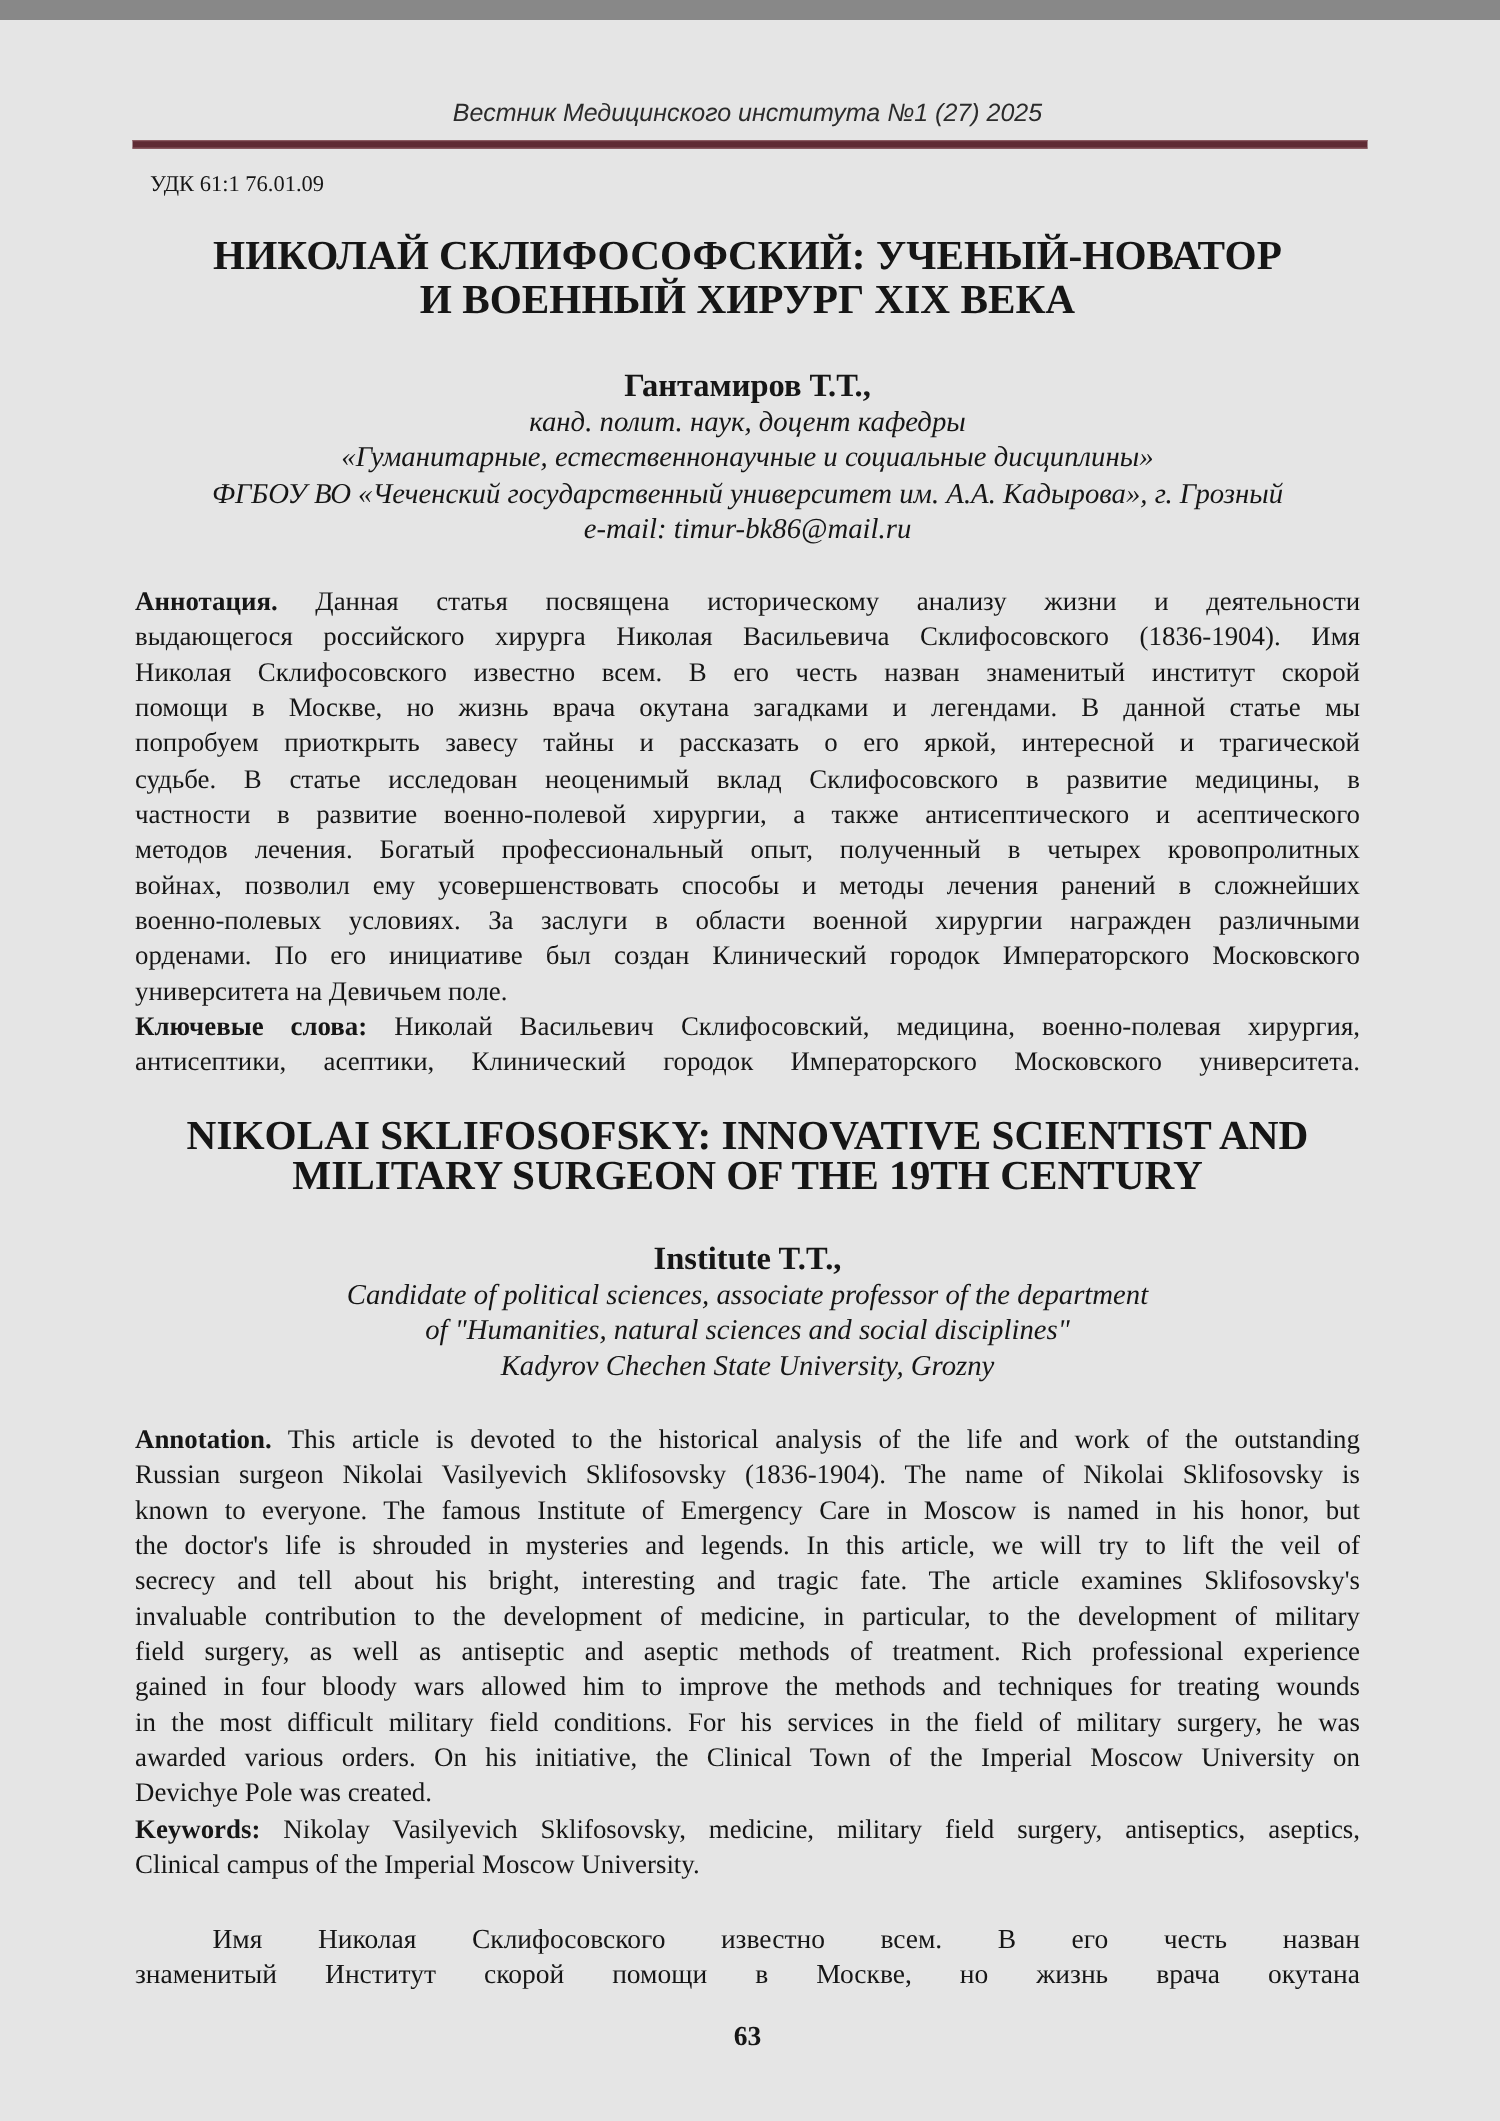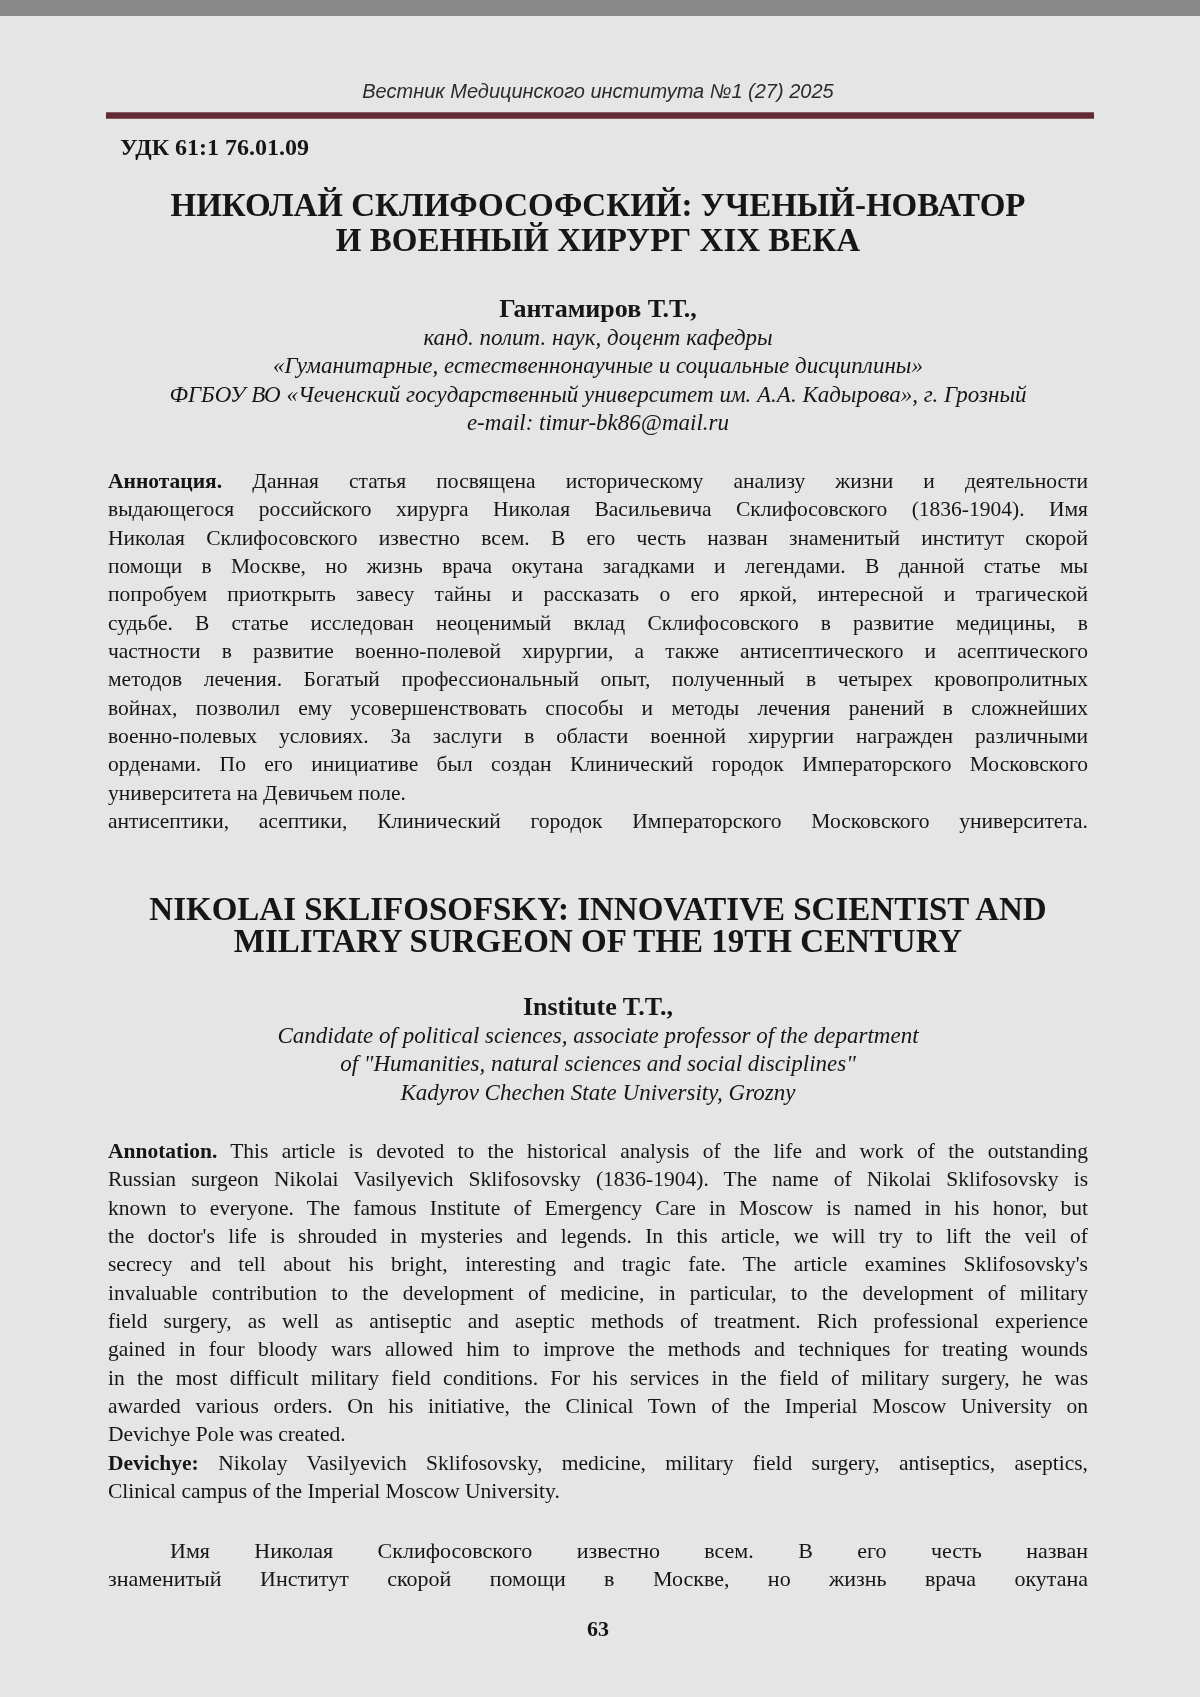--- a/index.html
+++ b/index.html
@@ -5,21 +5,21 @@
   html,body{margin:0;padding:0;background:#888;}
   #page{position:relative;width:1200px;height:1697px;background:#e5e5e5;
         font-family:"Liberation Serif","DejaVu Serif",serif;color:#161616;
         margin:16px auto;overflow:hidden;}
   .abs{position:absolute;left:108px;width:980px;}
   .center{text-align:center;}
   .journal-header{top:62px;font-family:"Liberation Sans","DejaVu Sans",sans-serif;
         font-style:italic;font-size:20px;line-height:26px;color:#2b2b2b;}
   .rule{top:96px;left:106px;width:988px;height:5px;background:#5f2b34;position:absolute;
         border-top:1px solid #8a5a60;border-bottom:1px solid #8a5a60;}
-  .udk-row{top:116px;font-weight:bold;font-size:24px;line-height:30px;display:flex;
+  .udk-row{top:116px;font-weight:normal;font-size:18px;line-height:30px;display:flex;
         padding-left:12px;box-sizing:border-box;justify-content:space-between;}
   .udk-row .doi{margin-left:70px;}
   .title{font-weight:bold;font-size:33px;}
   .title-ru{top:172px;line-height:35px;}
   .title-en{top:877px;line-height:32px;}
   .authors-ru{top:278px;}
   .authors-en{top:976px;}
   .author-name{font-weight:bold;font-size:26px;line-height:30px;}
   .affil{font-style:italic;font-size:23px;line-height:28.4px;}
   .para{font-size:21.5px;line-height:28.35px;}
@@ -66,20 +66,22 @@
     <div class="jl">Николая Склифосовского известно всем. В его честь назван знаменитый институт скорой</div>
     <div class="jl">помощи в Москве, но жизнь врача окутана загадками и легендами. В данной статье мы</div>
     <div class="jl">попробуем приоткрыть завесу тайны и рассказать о его яркой, интересной и трагической</div>
     <div class="jl">судьбе. В статье исследован неоценимый вклад Склифосовского в развитие медицины, в</div>
     <div class="jl">частности в развитие военно-полевой хирургии, а также антисептического и асептического</div>
     <div class="jl">методов лечения. Богатый профессиональный опыт, полученный в четырех кровопролитных</div>
     <div class="jl">войнах, позволил ему усовершенствовать способы и методы лечения ранений в сложнейших</div>
     <div class="jl">военно-полевых условиях. За заслуги в области военной хирургии награжден различными</div>
     <div class="jl">орденами. По его инициативе был создан Клинический городок Императорского Московского</div>
     <div class="jl last">университета на Девичьем поле.</div>
+    <div class="jl"><b class="lead">Ключевые слова:</b>
+      <span>Николай Васильевич Склифосовский, медицина, военно-полевая хирургия,</span></div>
     <div class="jl">антисептики, асептики, Клинический городок Императорского Московского университета.</div>
   </div>
 
   <div class="abs title title-en center">
     <div>NIKOLAI SKLIFOSOFSKY: INNOVATIVE SCIENTIST AND</div>
     <div>MILITARY SURGEON OF THE 19TH CENTURY</div>
   </div>
 
   <div class="abs authors-en center">
     <div class="author-name">Institute T.T.,</div>
@@ -94,21 +96,21 @@
     <div class="jl">Russian surgeon Nikolai Vasilyevich Sklifosovsky (1836-1904). The name of Nikolai Sklifosovsky is</div>
     <div class="jl">known to everyone. The famous Institute of Emergency Care in Moscow is named in his honor, but</div>
     <div class="jl">the doctor's life is shrouded in mysteries and legends. In this article, we will try to lift the veil of</div>
     <div class="jl">secrecy and tell about his bright, interesting and tragic fate. The article examines Sklifosovsky's</div>
     <div class="jl">invaluable contribution to the development of medicine, in particular, to the development of military</div>
     <div class="jl">field surgery, as well as antiseptic and aseptic methods of treatment. Rich professional experience</div>
     <div class="jl">gained in four bloody wars allowed him to improve the methods and techniques for treating wounds</div>
     <div class="jl">in the most difficult military field conditions. For his services in the field of military surgery, he was</div>
     <div class="jl">awarded various orders. On his initiative, the Clinical Town of the Imperial Moscow University on</div>
     <div class="jl last">Devichye Pole was created.</div>
-    <div class="jl"><b class="lead">Devichye:</b>
+    <div class="jl"><b class="lead">Keywords:</b>
       <span>Nikolay Vasilyevich Sklifosovsky, medicine, military field surgery, antiseptics, aseptics,</span></div>
     <div class="jl last">Clinical campus of the Imperial Moscow University.</div>
   </div>
 
   <div class="abs body-text">
     <div class="jl indent">Имя Николая Склифосовского известно всем. В его честь назван</div>
     <div class="jl">знаменитый Институт скорой помощи в Москве, но жизнь врача окутана</div>
   </div>
 
   <div class="abs page-num center">63</div>

